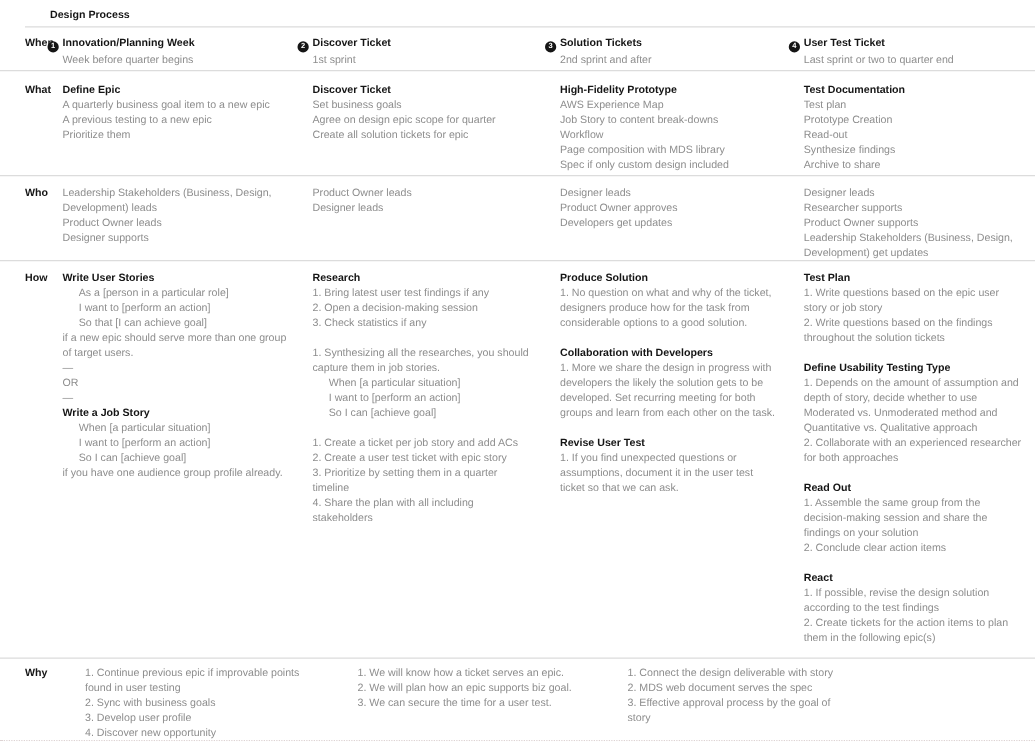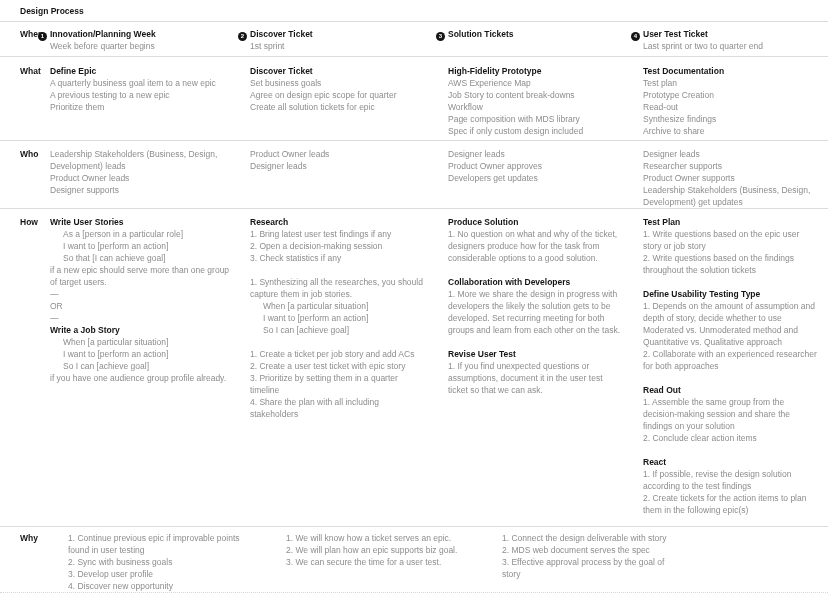--- a/index.html
+++ b/index.html
@@ -13,20 +13,21 @@
     font-size: 8.5px;
     line-height: 12px;
     color: #8d8d8d;
     overflow: hidden;
     border-bottom: 1px dotted #ddd3d3;
   }
   .titlebar {
     height: 22px;
     padding: 5px 0 0 20px;
     border-bottom: 1px solid #dcdcdc;
+    margin-left: 20px;
   }
   .titlebar .t {
     font-weight: bold;
     color: #151515;
   }
   .row {
     display: grid;
     grid-template-columns: 18px 200px 198px 195px 197px;
     padding-left: 20px;
     border-bottom: 1px solid #dcdcdc;
@@ -79,20 +80,21 @@
     <div class="cell">
         <div class="phase-head"><span class="badge">1</span><span class="phase-title">Innovation/Planning Week</span></div>
         <div class="line">Week before quarter begins</div>
       </div>
     <div class="cell">
         <div class="phase-head"><span class="badge">2</span><span class="phase-title">Discover Ticket</span></div>
         <div class="line">1st sprint</div>
       </div>
     <div class="cell">
         <div class="phase-head"><span class="badge">3</span><span class="phase-title">Solution Tickets</span></div>
+        <div class="line">2nd sprint and after</div>
       </div>
     <div class="cell">
         <div class="phase-head"><span class="badge">4</span><span class="phase-title">User Test Ticket</span></div>
         <div class="line">Last sprint or two to quarter end</div>
       </div>
   </div>
 
   <div class="row row-what">
     <div class="rlabel">What</div>
     <div class="cell">

